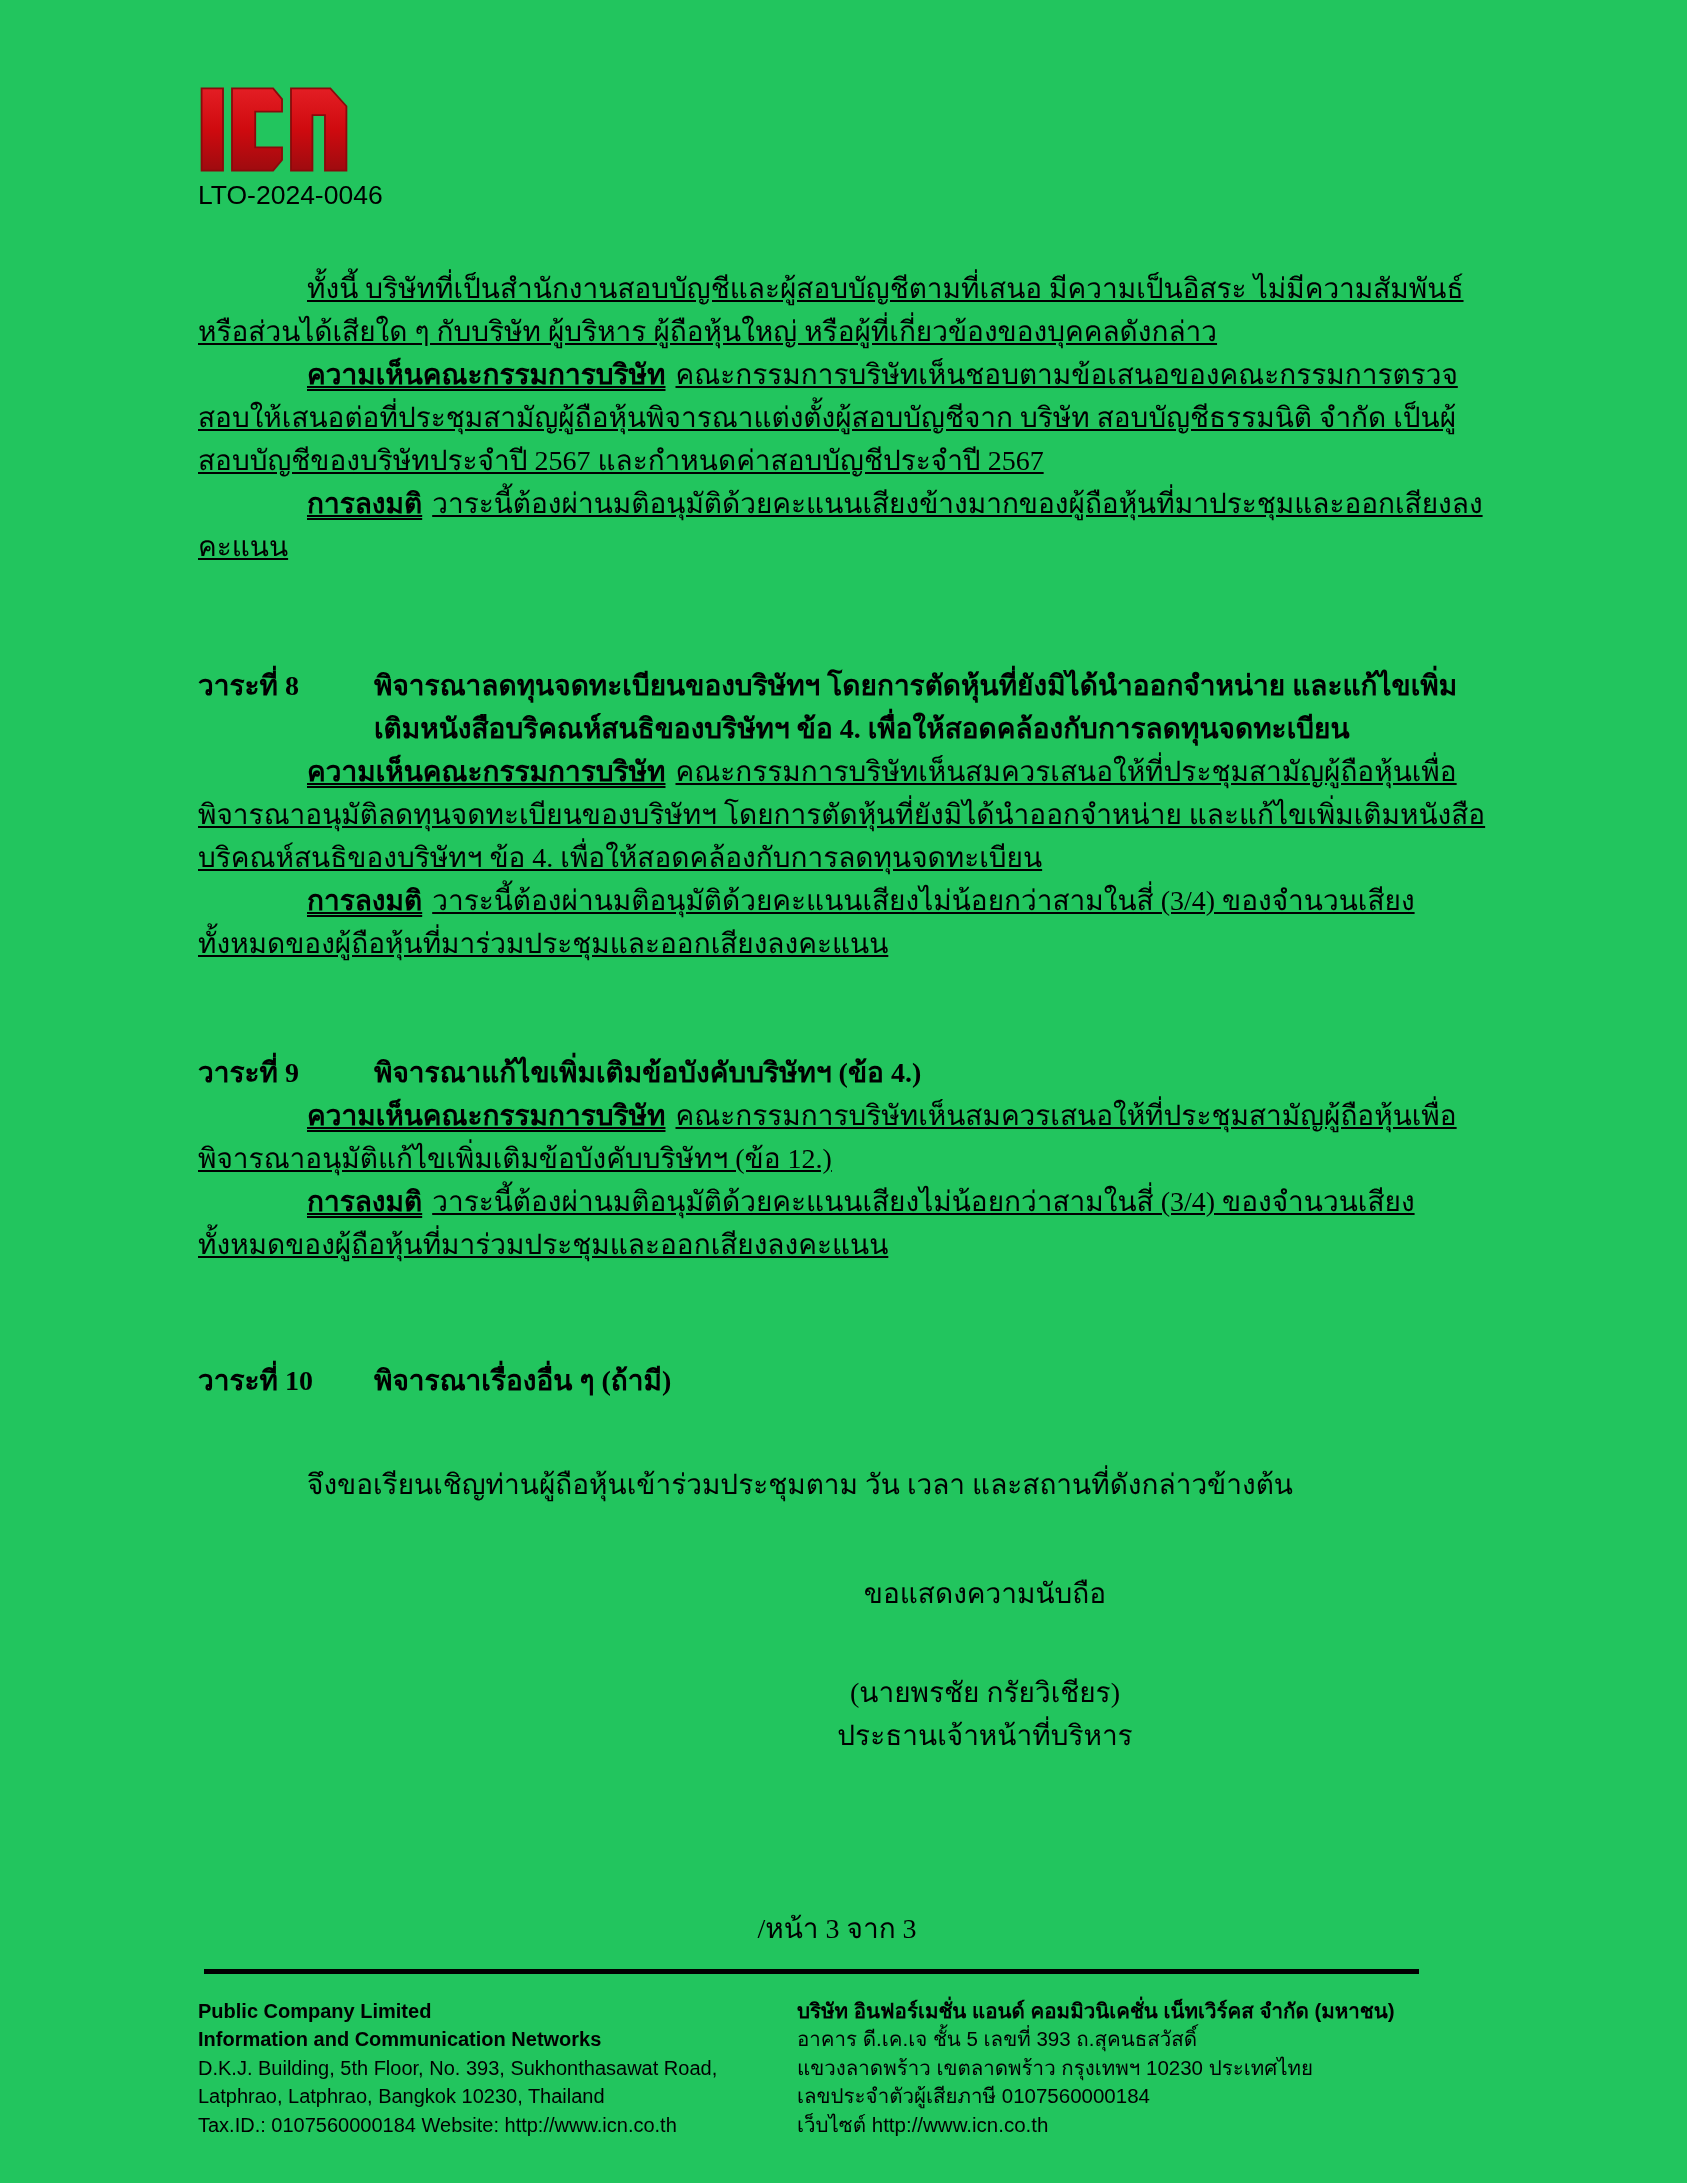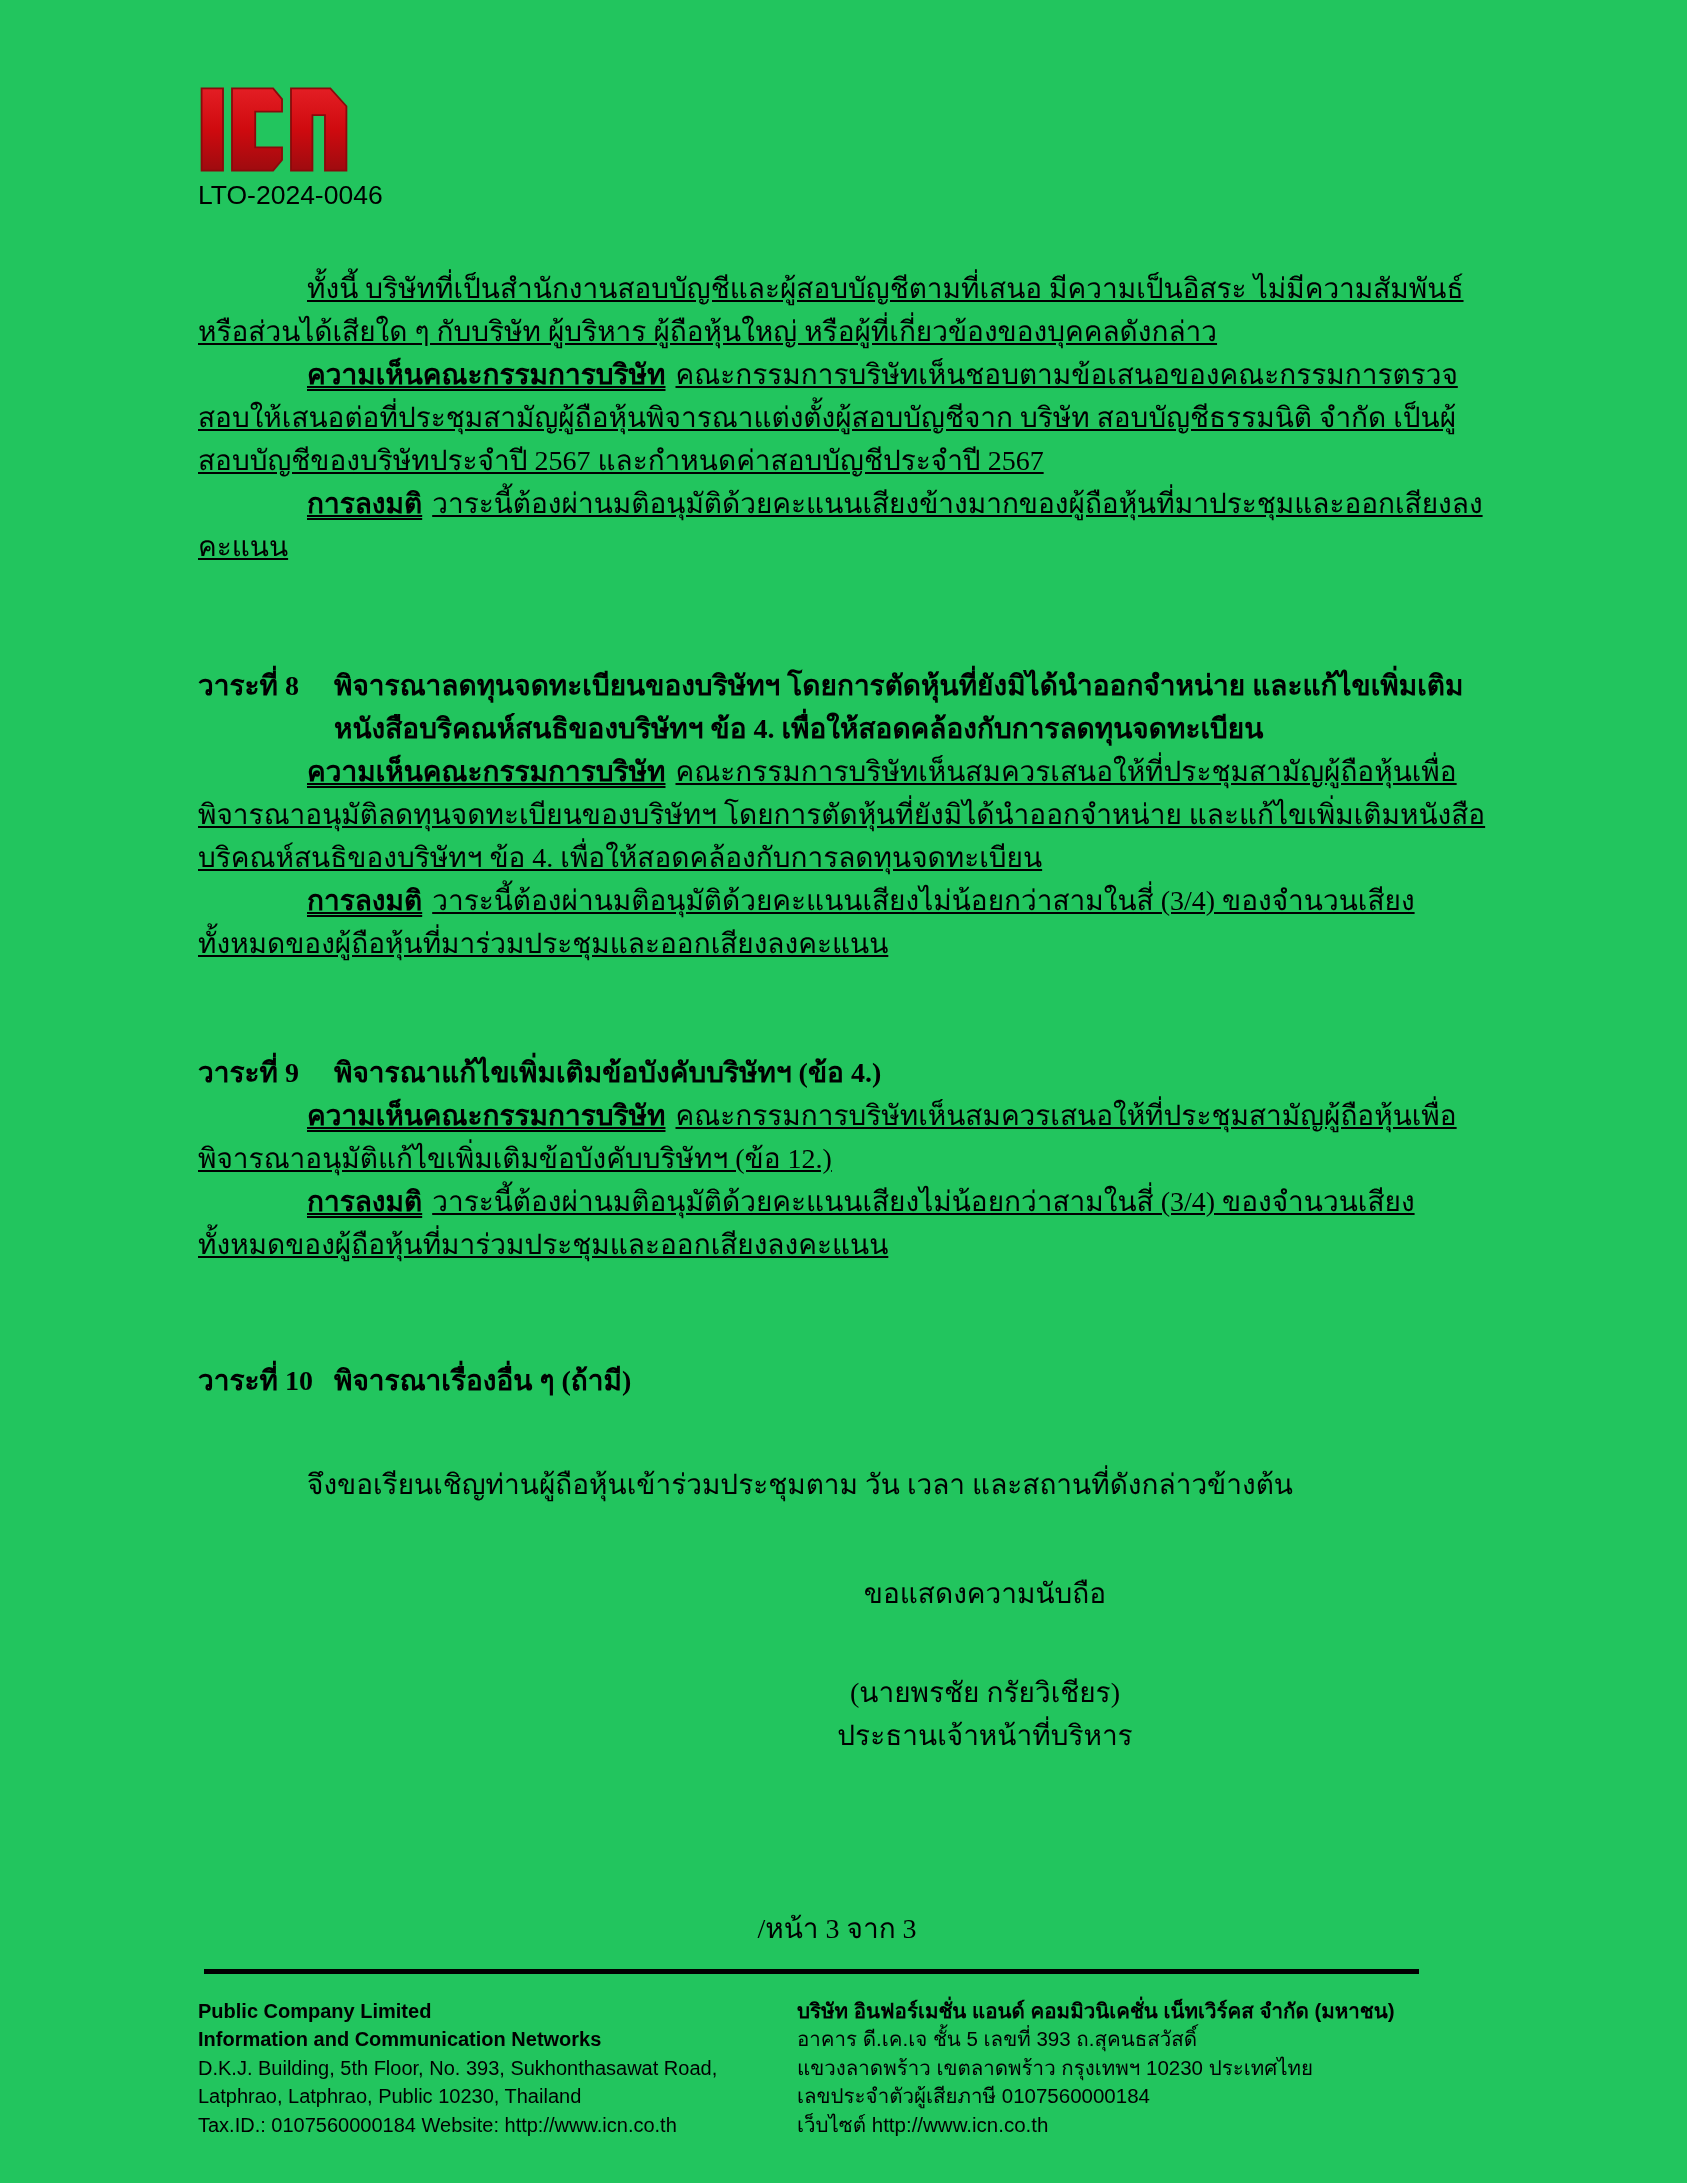--- a/index.html
+++ b/index.html
@@ -25,21 +25,21 @@
     overflow-wrap:break-word;
   }
   .para { margin:0; text-indent:109px;text-decoration:underline; }
   .lead {
     font-weight:bold;
     text-decoration:underline;
     text-decoration-thickness:2px;
     text-underline-offset:5.3px;
     margin-right:10px;
   }
-  .agenda { display:flex; font-weight:bold; margin:0; }
+  .agenda { display:flex; font-weight:bold; margin:0;gap:40px; }
   .agenda .agenda-label { flex:0 0 136px; }
   .agenda .agenda-title { flex:1; }
   .mt-agenda8  { margin-top:96px; }
   .mt-agenda9  { margin-top:86px; }
   .mt-agenda10 { margin-top:93px; }
   .invitation  { margin-top:61px; text-indent:109px; }
   .sig-block {
     position:relative; left:142px;
     text-align:center; margin-top:66px;
   }
@@ -130,21 +130,21 @@
   </div>
 
   <div class="page-number">/หน้า 3 จาก 3</div>
 
   <div class="footer-rule"></div>
 
   <div class="footer-col footer-en">
     <p class="fline fbold">Public Company Limited</p>
     <p class="fline fbold">Information and Communication Networks</p>
     <p class="fline">D.K.J. Building, 5th Floor, No. 393, Sukhonthasawat Road,</p>
-    <p class="fline">Latphrao, Latphrao, Public 10230, Thailand</p>
+    <p class="fline">Latphrao, Latphrao, Bangkok 10230, Thailand</p>
     <p class="fline">Tax.ID.: 0107560000184 Website: http://www.icn.co.th</p>
   </div>
 
   <div class="footer-col footer-th">
     <p class="fline fbold">บริษัท อินฟอร์เมชั่น แอนด์ คอมมิวนิเคชั่น เน็ทเวิร์คส จำกัด (มหาชน)</p>
     <p class="fline">อาคาร ดี.เค.เจ ชั้น 5 เลขที่ 393 ถ.สุคนธสวัสดิ์</p>
     <p class="fline">แขวงลาดพร้าว เขตลาดพร้าว กรุงเทพฯ 10230 ประเทศไทย</p>
     <p class="fline">เลขประจำตัวผู้เสียภาษี 0107560000184</p>
     <p class="fline">เว็บไซต์ http://www.icn.co.th</p>
   </div>

